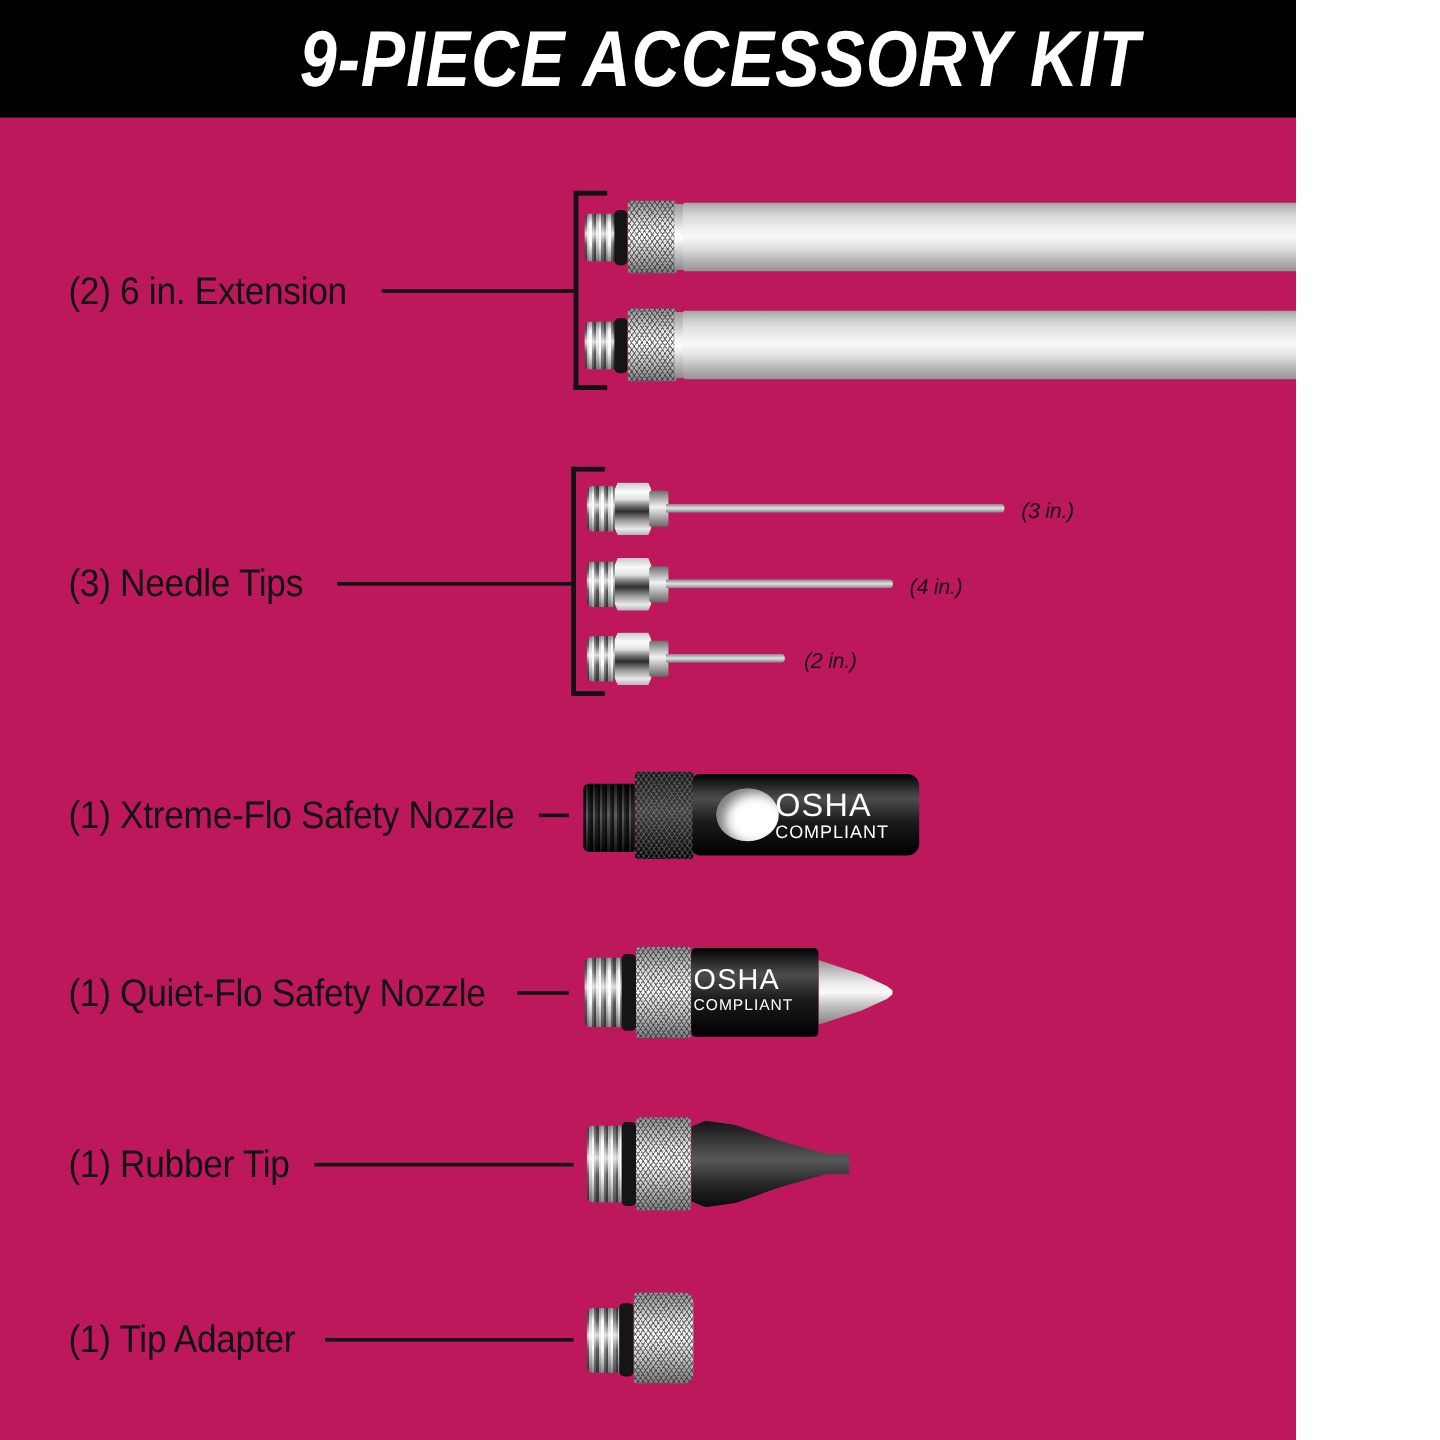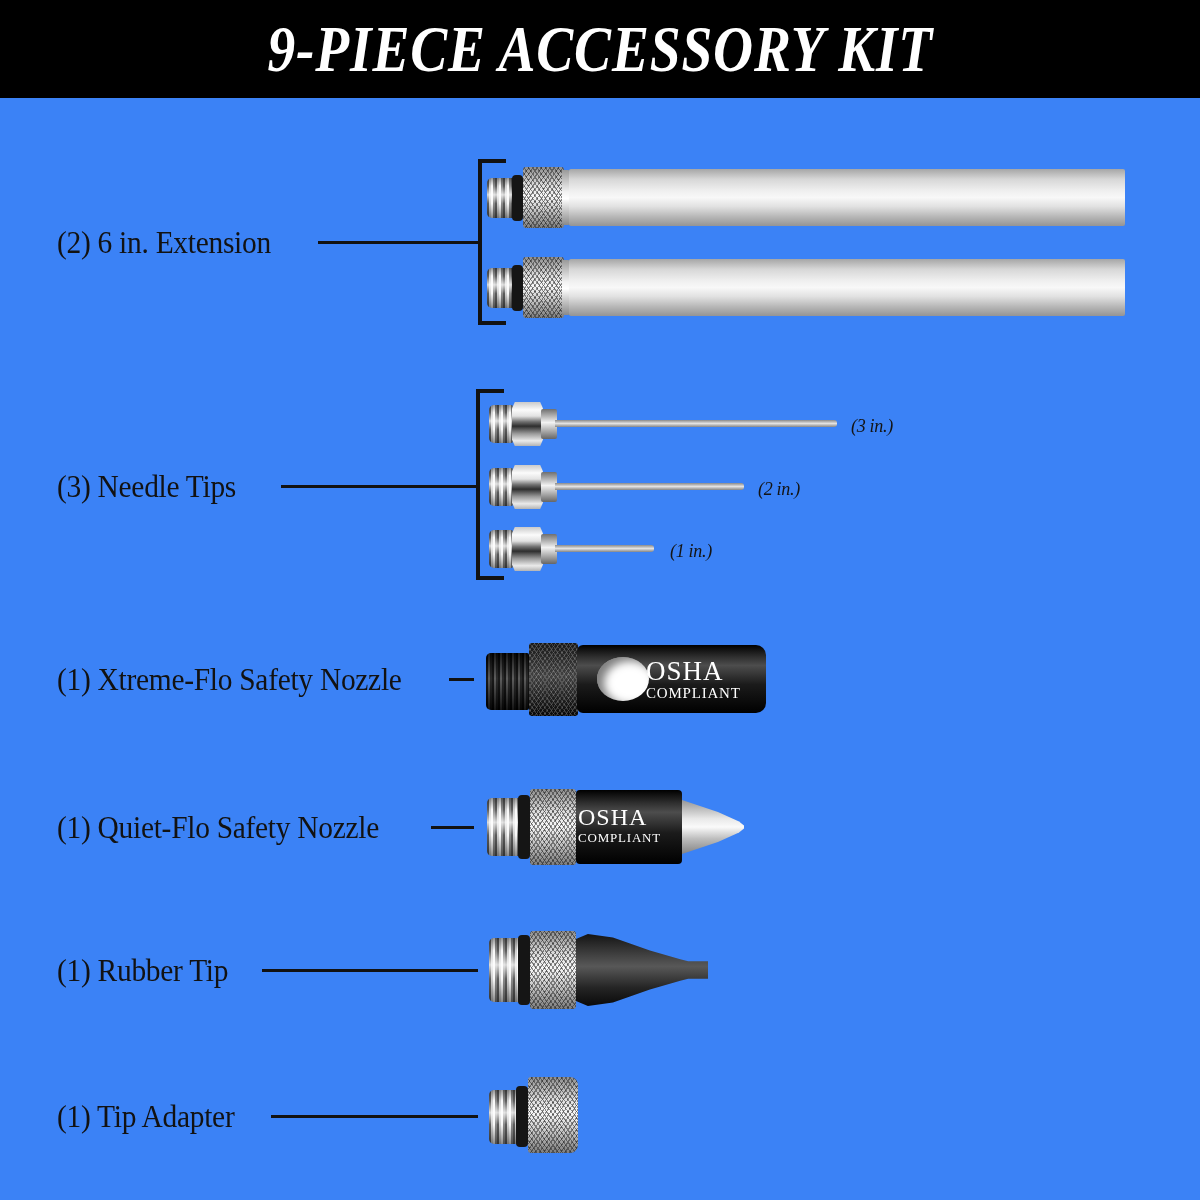--- a/index.html
+++ b/index.html
@@ -1,18 +1,18 @@
 <!DOCTYPE html>
 <html><head>
 <meta charset="utf-8">
 <style>
   html,body{margin:0;padding:0;background:#fff;}
   #stage{
-    position:relative;width:1200px;height:1200px;background:#3b82f6;overflow:hidden;
-    font-family:Liberation Serif, serif;
+    position:relative;width:1080px;height:1200px;background:#be185d;overflow:hidden;
+    font-family:Liberation Sans, sans-serif;
   }
   
   .header{
     position:absolute;left:0;top:0;width:1200px;height:98px;background:#000;
     display:flex;align-items:center;justify-content:center;
   }
   .header .title{
     color:#fff;font-size:66px;font-weight:700;font-style:italic;
     letter-spacing:1px;transform:scaleX(.84);transform-origin:center;
     white-space:nowrap;
@@ -138,29 +138,29 @@
     <div class="hubstep" style="left:541px;top:409px;width:16px;height:30px;"></div>
     <div class="needle" style="left:555px;top:420px;width:282px;"></div>
     <div class="sizeNote" style="left:851px;top:409px;">(3 in.)</div>
   </div>
 
   <div>
     <div class="thread" style="left:489px;top:468px;width:24px;height:38px;"></div>
     <div class="hexnut" style="left:512px;top:465px;width:31px;height:44px;"></div>
     <div class="hubstep" style="left:541px;top:472px;width:16px;height:30px;"></div>
     <div class="needle" style="left:555px;top:483px;width:189px;"></div>
-    <div class="sizeNote" style="left:758px;top:472px;">(2 in.)</div>
+    <div class="sizeNote" style="left:758px;top:472px;">(4 in.)</div>
   </div>
 
   <div>
     <div class="thread" style="left:489px;top:530px;width:24px;height:38px;"></div>
     <div class="hexnut" style="left:512px;top:527px;width:31px;height:44px;"></div>
     <div class="hubstep" style="left:541px;top:534px;width:16px;height:30px;"></div>
     <div class="needle" style="left:555px;top:545px;width:99px;"></div>
-    <div class="sizeNote" style="left:670px;top:534px;">(1 in.)</div>
+    <div class="sizeNote" style="left:670px;top:534px;">(2 in.)</div>
   </div>
 
   <div class="label" style="left:57px;top:659px;">(1) Xtreme-Flo Safety Nozzle</div>
   <div class="line" style="left:449px;top:678px;width:25px;"></div>
   <div>
     <div class="threadDark" style="left:486px;top:653px;width:43px;height:57px;"></div>
     <div class="knurlDark" style="left:529px;top:643px;width:49px;height:73px;"></div>
     <div class="blackBody" style="left:577px;top:645px;width:189px;height:68px;"></div>
     <div class="holeWhite" style="left:597px;top:657px;width:52px;height:44px;"></div>
     <div class="oshaBadge" style="left:646px;top:657px;width:115px;">

